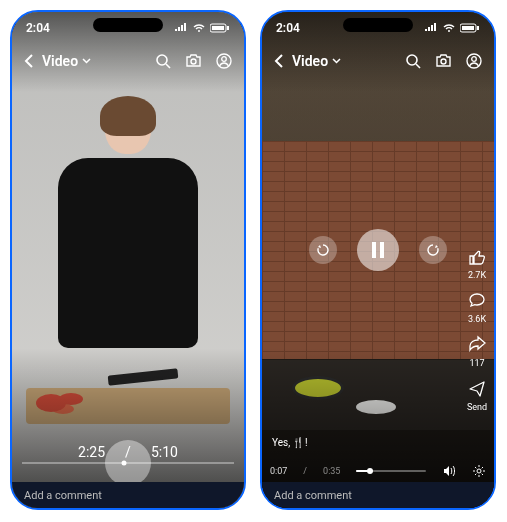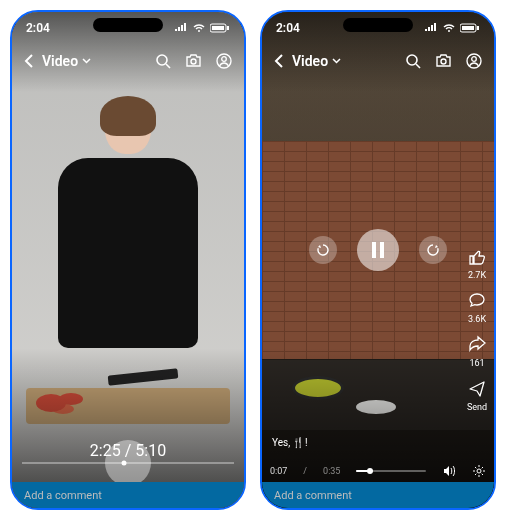--- a/index.html
+++ b/index.html
@@ -174,21 +174,21 @@
     border:1px solid #fff; border-radius:3px; padding:1px 5px; font-size:9px;
   }
   .caption {
     position:absolute; bottom:60px; left:10px; font-size:10px; z-index:5;
   }
   
   .progress-row {
     position:absolute; bottom:30px; left:8px; right:8px; z-index:5;
     display:flex; align-items:center; gap:16px; font-size:9px; color:#ddd;
   }
-  .p1 .progress-row { justify-content:center; bottom:48px; font-size:16px; color:#fff; gap:4px; }
+  .p1 .progress-row { justify-content:center; bottom:48px; font-size:14px; color:#fff; gap:20px; }
   .track {
     flex:1; height:2px; background:rgba(255,255,255,.35); position:relative; border-radius:2px;
   }
   .fill { position:absolute; left:0; top:0; bottom:0; background:#fff; border-radius:2px; }
   .knob { position:absolute; top:50%; transform:translate(-50%,-50%); width:6px; height:6px; background:#fff; border-radius:50%; }
   
   .big-knob {
     position:absolute; bottom:22px; left:50%; transform:translateX(-50%);
     width:46px; height:46px; border-radius:50%;
     background:rgba(255,255,255,.4);
@@ -198,21 +198,21 @@
     position:absolute; bottom:44px; left:10px; right:10px; height:2px;
     background:rgba(255,255,255,.35); z-index:5;
   }
   .p1 .thin-track .dot {
     position:absolute; left:48%; top:50%; transform:translate(-50%,-50%);
     width:5px; height:5px; border-radius:50%; background:#fff;
   }
   
   .comment {
     position:absolute; bottom:0; left:0; right:0; height:26px;
-    background:#0369a1; display:flex; align-items:center; padding:0 12px;
+    background:#0f172a; display:flex; align-items:center; padding:0 12px;
     font-size:11px; color:#bcbcbc; z-index:7;
   }
   
   .shade-top {
     position:absolute; top:0; left:0; right:0; height:80px;
     background:linear-gradient(rgba(0,0,0,.55),transparent);
     z-index:3;
   }
   .shade-bottom {
     position:absolute; bottom:0; left:0; right:0; height:160px;
@@ -423,21 +423,21 @@
           </svg>
         </span>
       <span class="cnt">3.6K</span>
     </div>
     <div class="rail-item">
       <span class="rail-icon">
           <svg width="20" height="20">
             <path d="M3 11c0-4 4-6 8-6V2l7 6-7 6v-3c-4 0-6 1-8 4 0-1 0-3 0-4z" stroke="#fff" stroke-width="1.3" fill="none"></path>
           </svg>
         </span>
-      <span class="cnt">161</span>
+      <span class="cnt">117</span>
     </div>
     <div class="rail-item">
       <span class="rail-icon">
           <svg width="20" height="20">
             <path d="M3 10l14-7-4 14-3-5z" stroke="#fff" stroke-width="1.3" fill="none" stroke-linejoin="round"></path>
           </svg>
         </span>
       <span class="cnt">Send</span>
     </div>
   </div>

